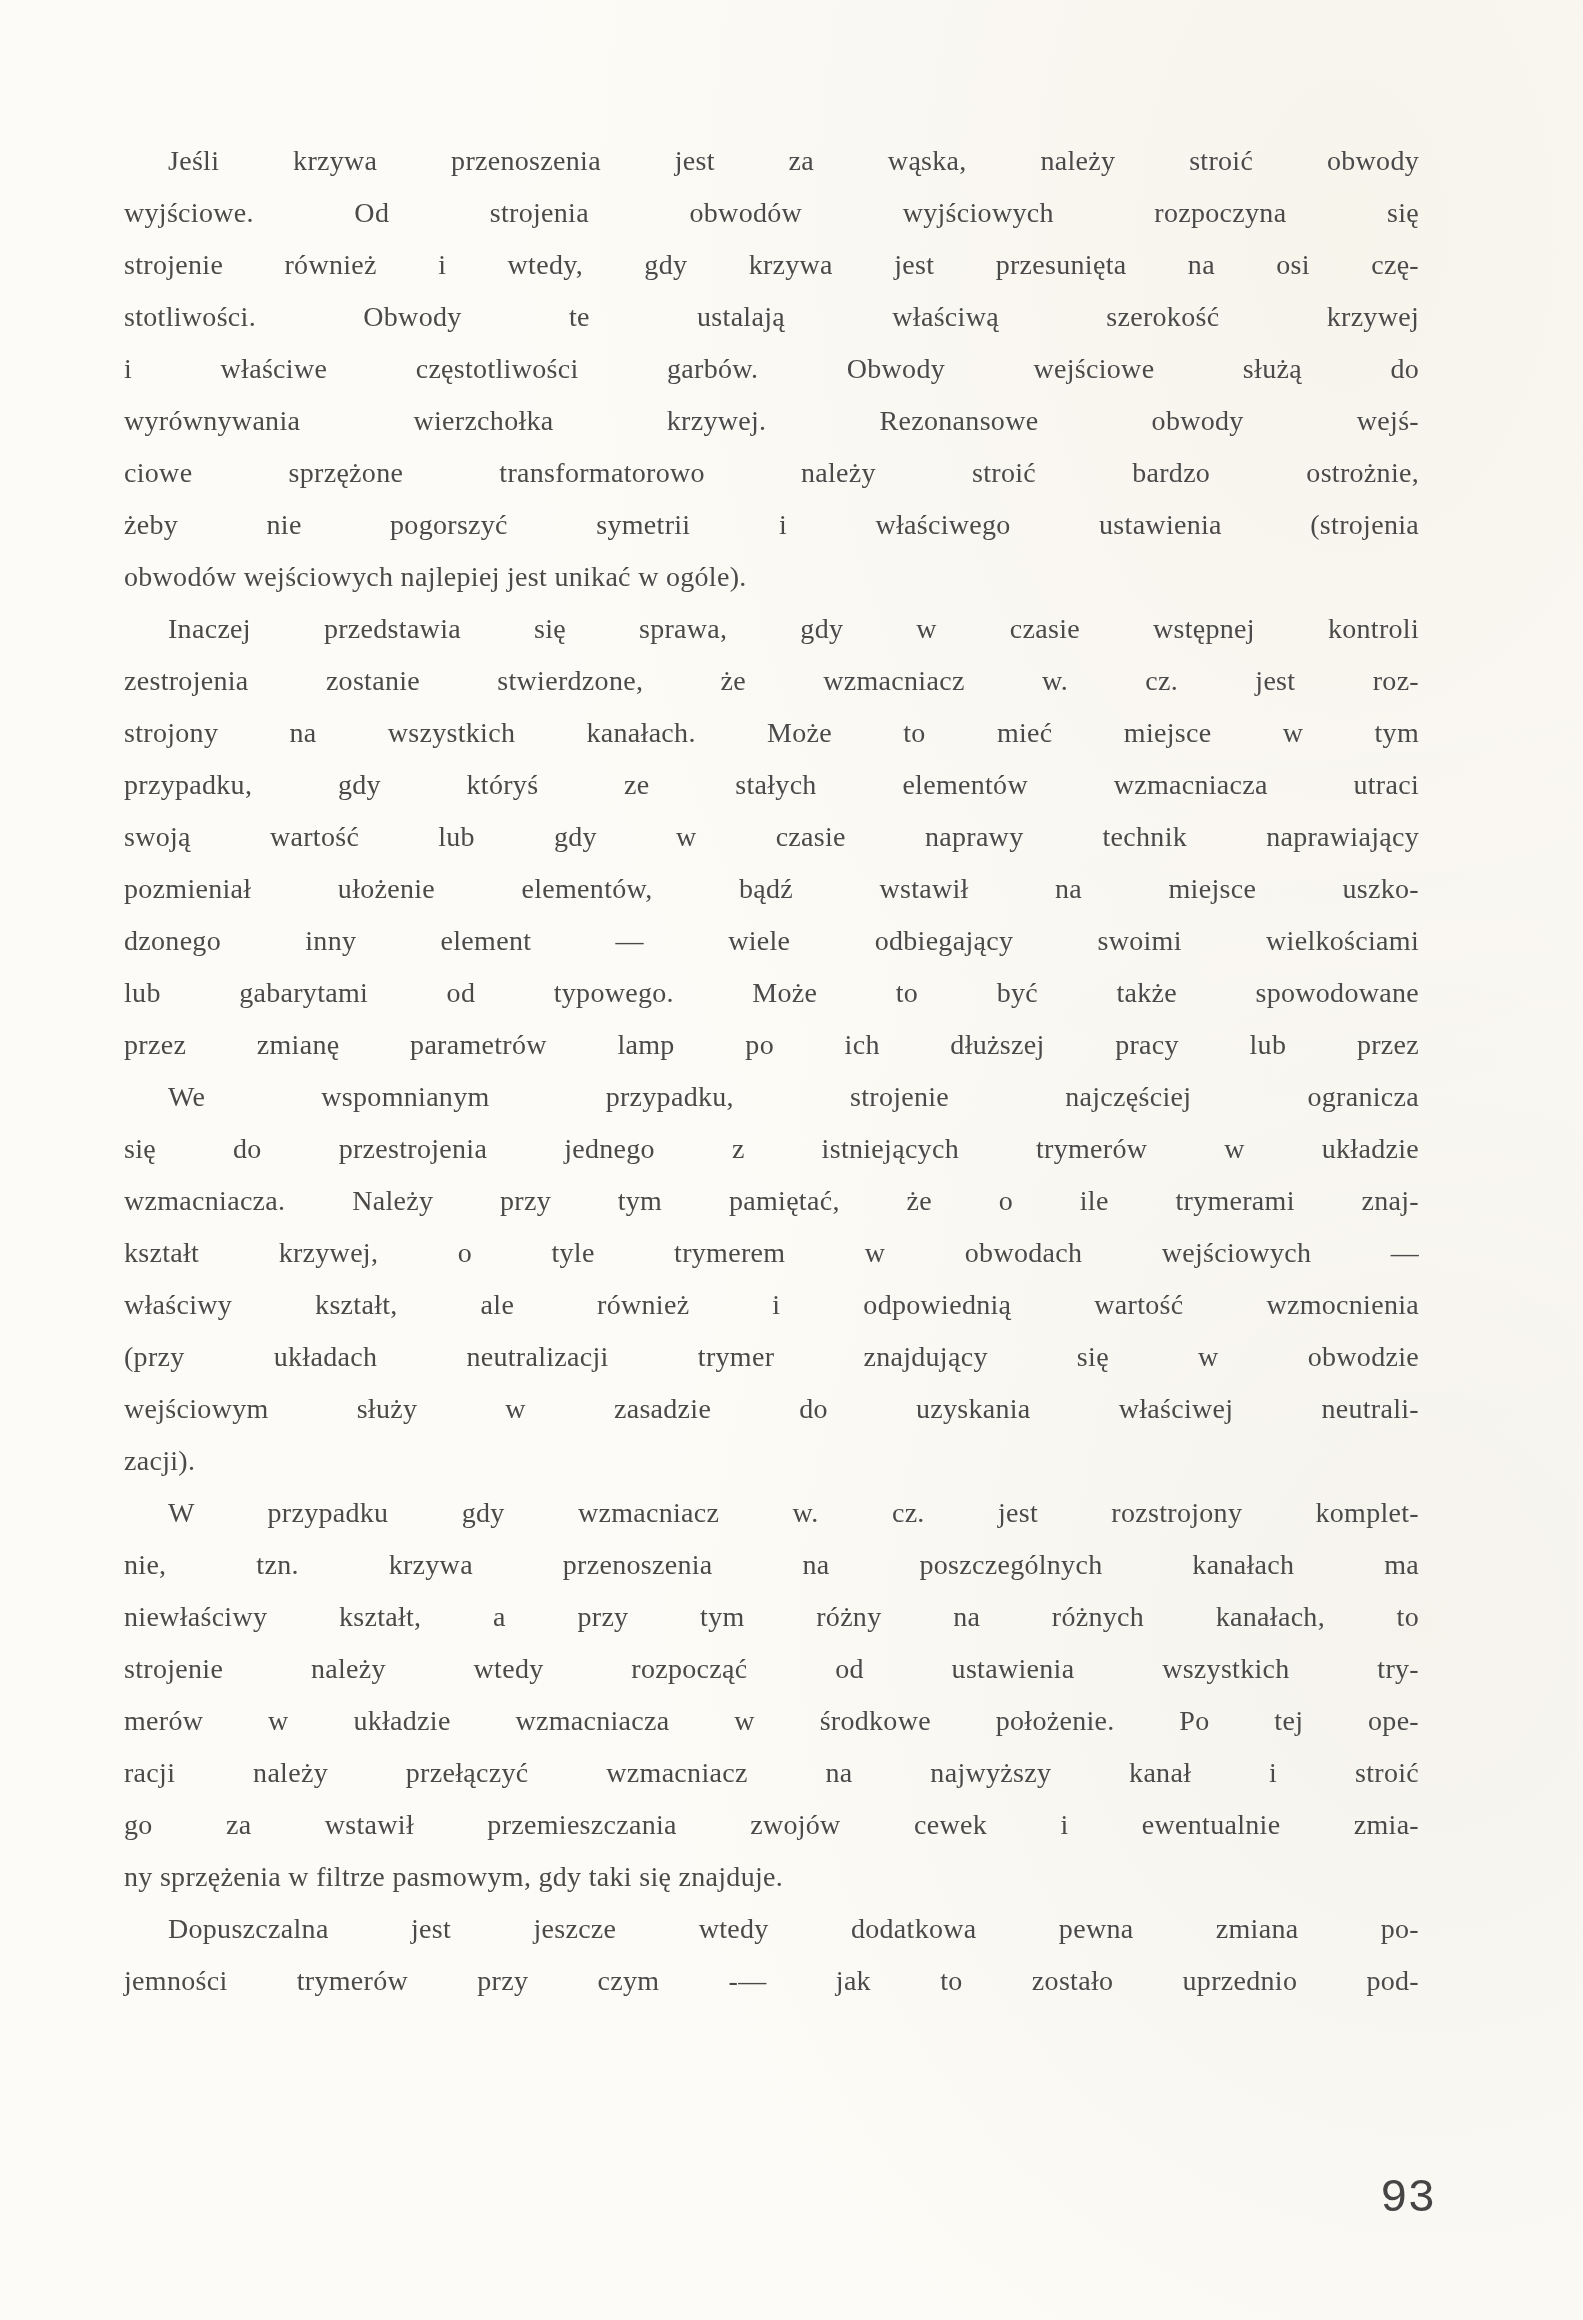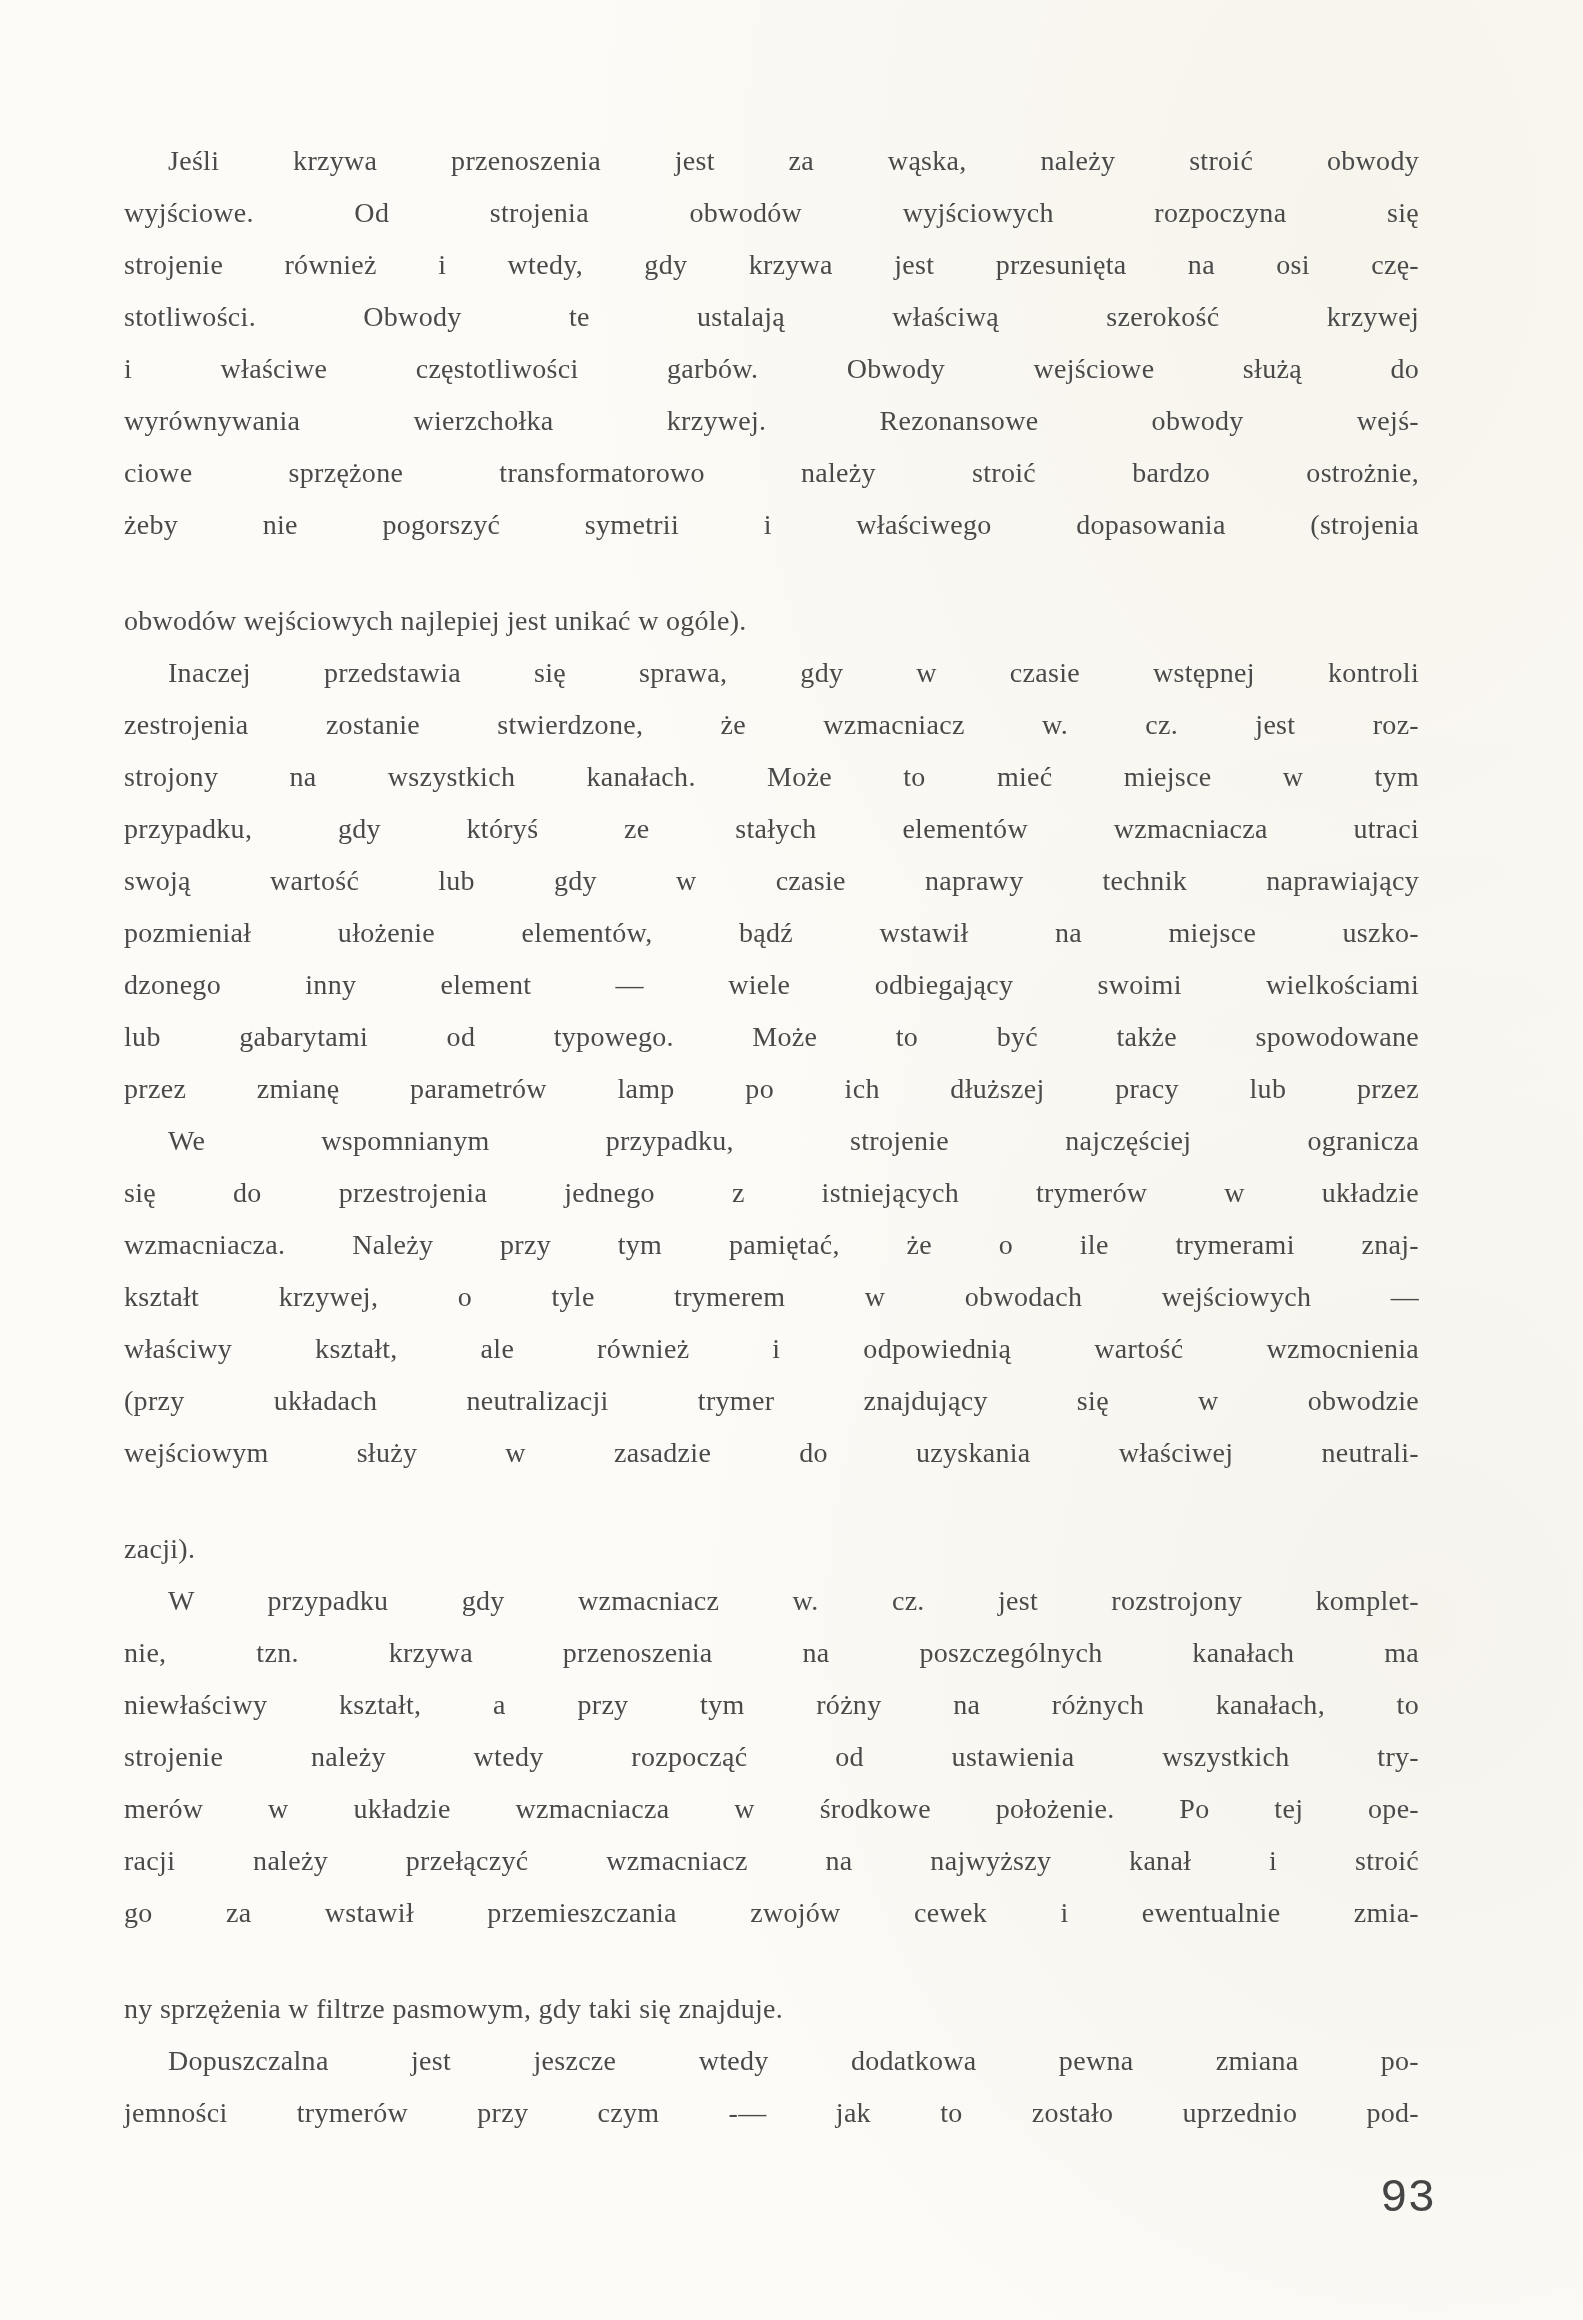--- a/index.html
+++ b/index.html
@@ -26,21 +26,21 @@
     letter-spacing: 0.3px;
   }
   .line {
     display: block;
     white-space: nowrap;
     text-align: justify;
     text-align-last: justify;
     height: 52px;
     overflow: visible;
   }
-  .line.last { text-align-last: left; margin-top: 44px; }
+  .line.last { text-align-last: left; }
   .line.indent { padding-left: 44px; }
   .page-number {
     position: absolute;
     left: 1380px;
     top: 2173px;
     font-family: Liberation Mono, monospace;
     font-size: 46px;
     color: #454545;
   }
 </style>
@@ -51,21 +51,21 @@
   <div class="text-block">
 
     <div>
       <span class="line indent">Jeśli krzywa przenoszenia jest za wąska, należy stroić obwody</span>
       <span class="line">wyjściowe. Od strojenia obwodów wyjściowych rozpoczyna się</span>
       <span class="line">strojenie również i wtedy, gdy krzywa jest przesunięta na osi czę-</span>
       <span class="line">stotliwości. Obwody te ustalają właściwą szerokość krzywej</span>
       <span class="line">i właściwe częstotliwości garbów. Obwody wejściowe służą do</span>
       <span class="line">wyrównywania wierzchołka krzywej. Rezonansowe obwody wejś-</span>
       <span class="line">ciowe sprzężone transformatorowo należy stroić bardzo ostrożnie,</span>
-      <span class="line">żeby nie pogorszyć symetrii i właściwego dopasowania (strojenia</span>
+      <span class="line">żeby nie pogorszyć symetrii i właściwego ustawienia (strojenia</span>
       <span class="line last">obwodów wejściowych najlepiej jest unikać w ogóle).</span>
     </div>
 
     <div>
       <span class="line indent">Inaczej przedstawia się sprawa, gdy w czasie wstępnej kontroli</span>
       <span class="line">zestrojenia zostanie stwierdzone, że wzmacniacz w. cz. jest roz-</span>
       <span class="line">strojony na wszystkich kanałach. Może to mieć miejsce w tym</span>
       <span class="line">przypadku, gdy któryś ze stałych elementów wzmacniacza utraci</span>
       <span class="line">swoją wartość lub gdy w czasie naprawy technik naprawiający</span>
       <span class="line">pozmieniał ułożenie elementów, bądź wstawił na miejsce uszko-</span>

